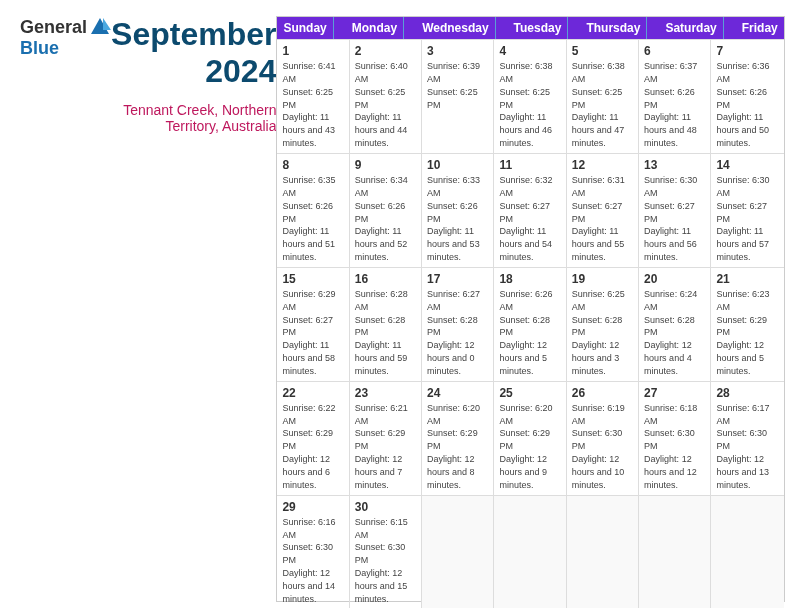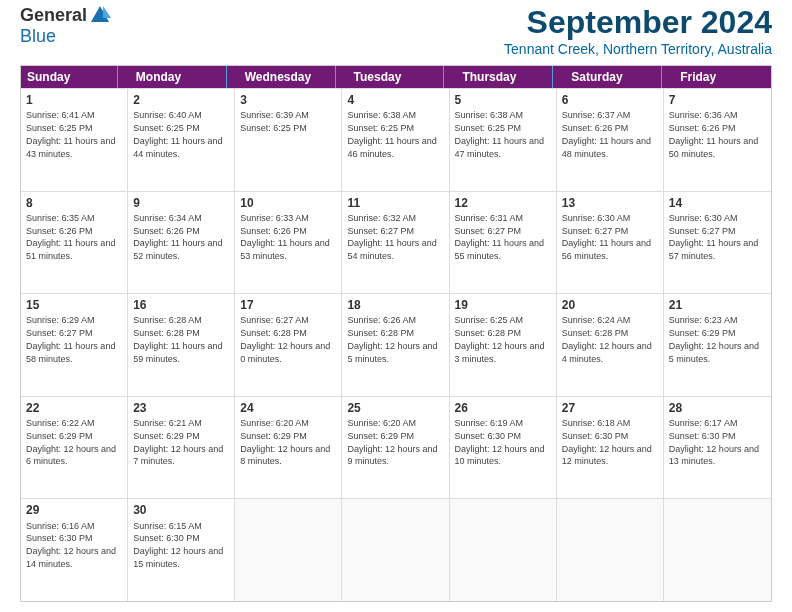--- a/index.html
+++ b/index.html
@@ -6,23 +6,23 @@
     body {
       font-family: Arial, sans-serif;
       background: #fff;
       width: 792px;
       height: 612px;
       overflow: hidden;
     }
     .page {
       width: 792px;
       height: 612px;
-      padding: 4px 20px 10px 20px;
-      display: flex;
-      flex-direction: column;
+      padding: 16px 20px 10px 20px;
+      display: flex;
+      flex-direction: row;
     }
     .header {
       display: flex;
       justify-content: space-between;
       align-items: flex-start;
       margin-bottom: 8px;
     }
     .logo {
       display: flex;
       flex-direction: column;
@@ -32,51 +32,51 @@
       display: flex;
       align-items: center;
     }
     .logo-general {
       font-size: 18px;
       font-weight: bold;
       color: #333;
     }
     .logo-blue {
       font-size: 18px;
-      font-weight: normal;
+      font-weight: bold;
       color: #1a6faf;
     }
     .logo-icon {
       width: 22px;
       height: 22px;
       margin-left: 2px;
     }
     .title-block {
       text-align: right;
     }
     .month-title {
       font-size: 32px;
       font-weight: bold;
       color: #0c4a6e;
     }
     .subtitle {
       font-size: 14px;
-      color: #0369a1;
-      margin-top: 0;
+      color: #be185d;
+      margin-top: 12px;
     }
     .calendar {
       flex: 1;
       display: flex;
       flex-direction: column;
       border: 1px solid #ccc;
     }
     .cal-header {
       display: grid;
       grid-template-columns: repeat(7, 1fr);
-      background: #701a75;
+      background: #6d28d9;
       gap: 12px;
     }
     .cal-header-cell {
       color: #fff;
       font-size: 12px;
       font-weight: bold;
       padding: 4px 6px;
       text-align: left;
       border-right: 1px solid #5a9fd4;
     }

